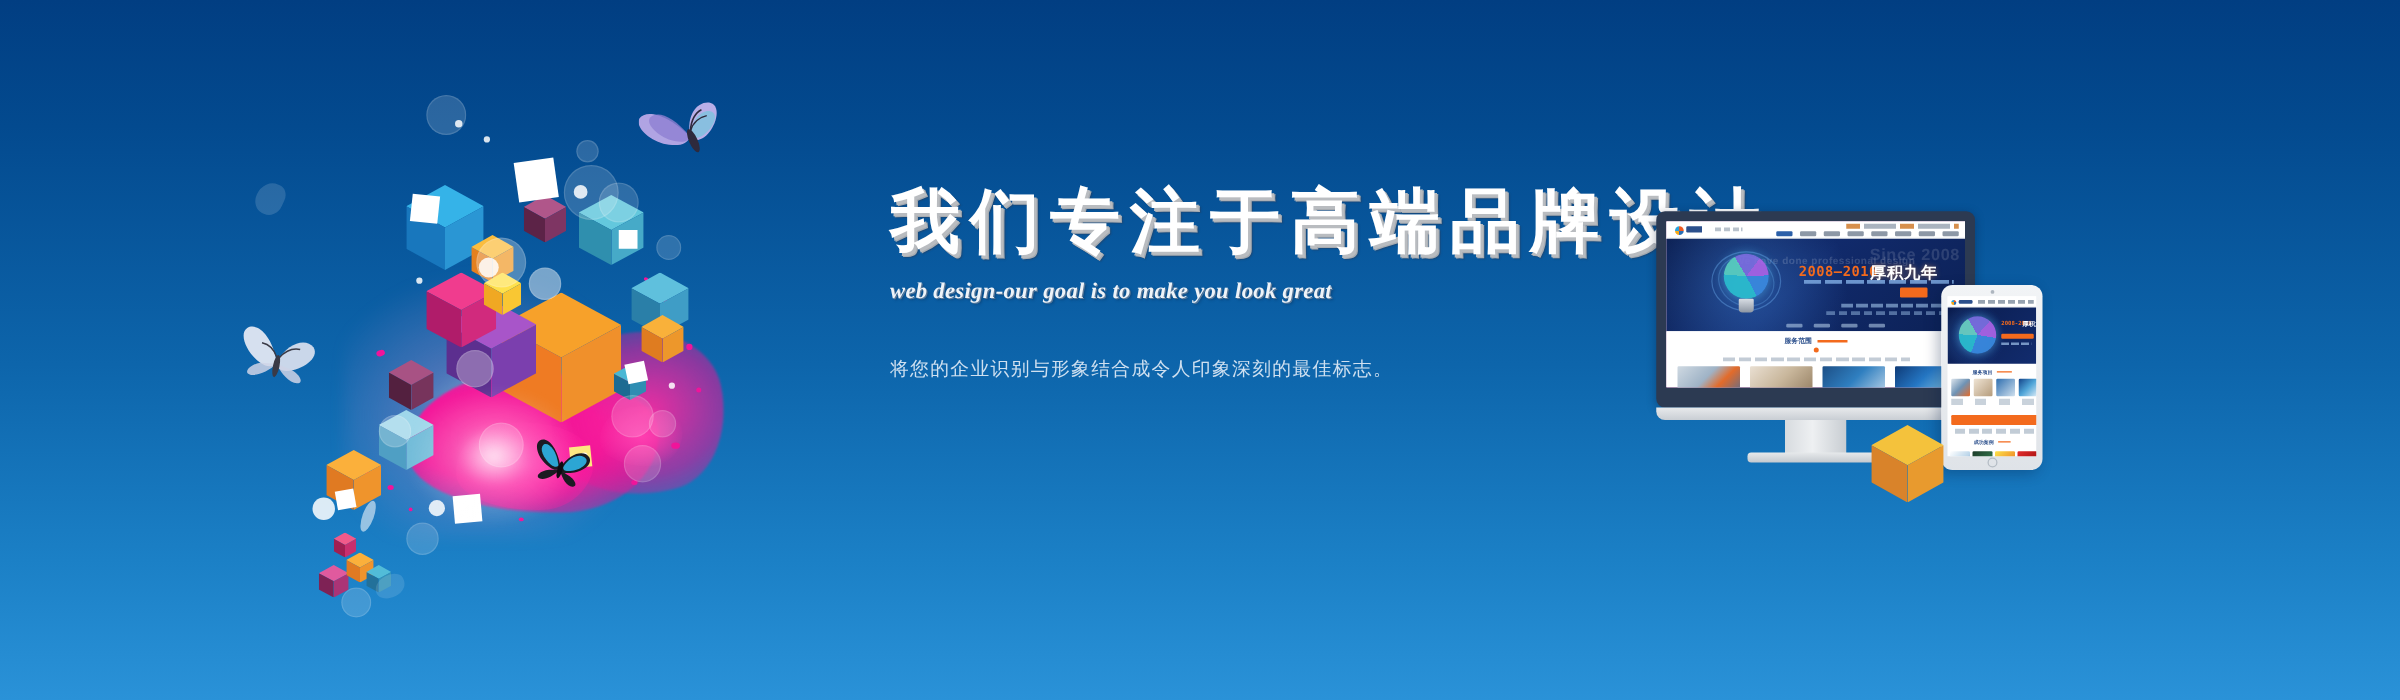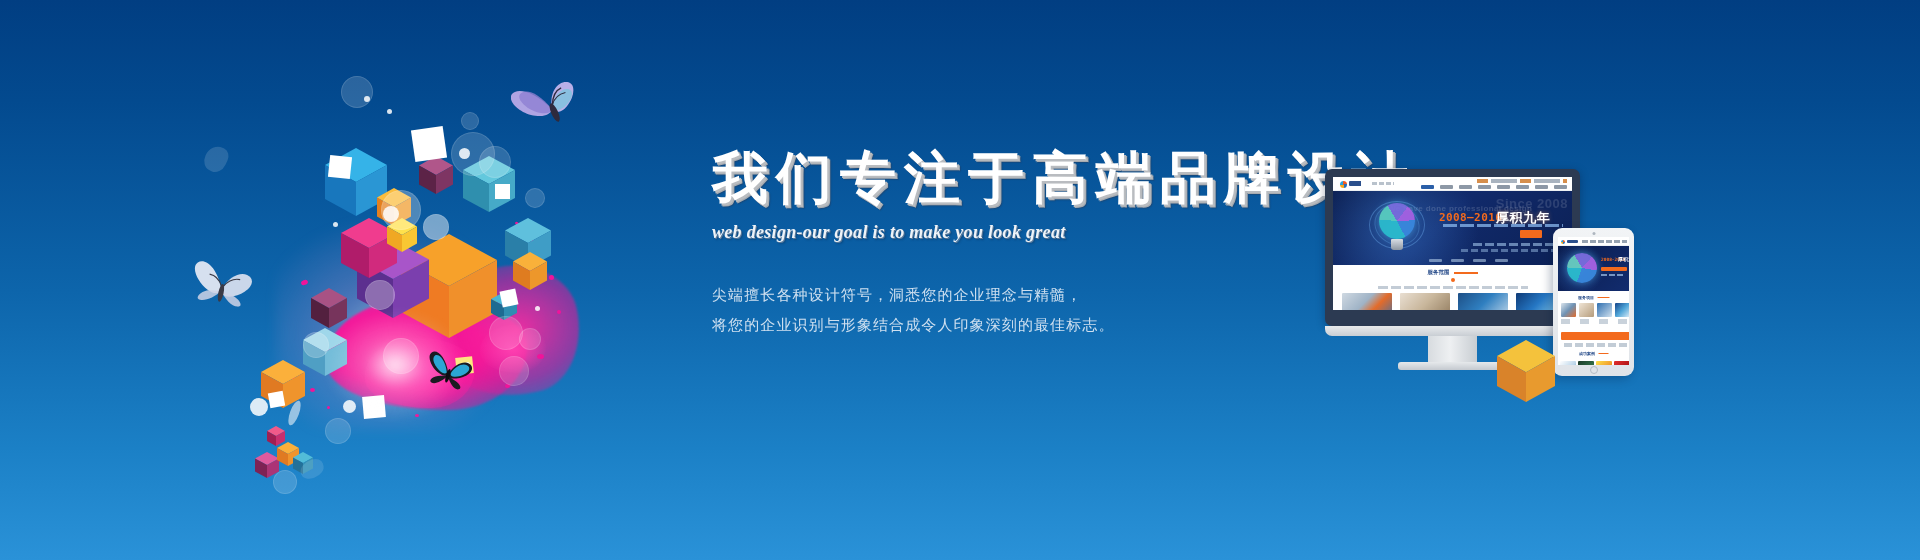--- a/index.html
+++ b/index.html
@@ -520,21 +520,20 @@
 
     <div style="left:-10px;top:76px;width:22px;height:26px;background:rgba(255,255,255,.14);border-radius:60% 40% 50% 50%;transform:rotate(25deg);"></div>
     <div style="left:75px;top:330px;width:9px;height:26px;background:rgba(255,255,255,.55);border-radius:50%;transform:rotate(20deg);"></div>
     <div style="left:85px;top:390px;width:24px;height:18px;background:rgba(255,255,255,.12);border-radius:60% 40% 55% 45%;transform:rotate(-18deg);"></div>
   </div>
 
   <div class="copy">
     <div class="headline">我们专注于高端品牌设计</div>
     <div class="subline">web design-our goal is to make you look great</div>
     <div class="para">
-      <p>尖端擅长各种设计符号，洞悉您的企业理念与精髓，</p>
       <p>将您的企业识别与形象结合成令人印象深刻的最佳标志。</p>
     </div>
   </div>
 
   <div class="devices">
 
     <div class="imac">
       <div class="imac-bezel">
         <div class="imac-screen">
 

